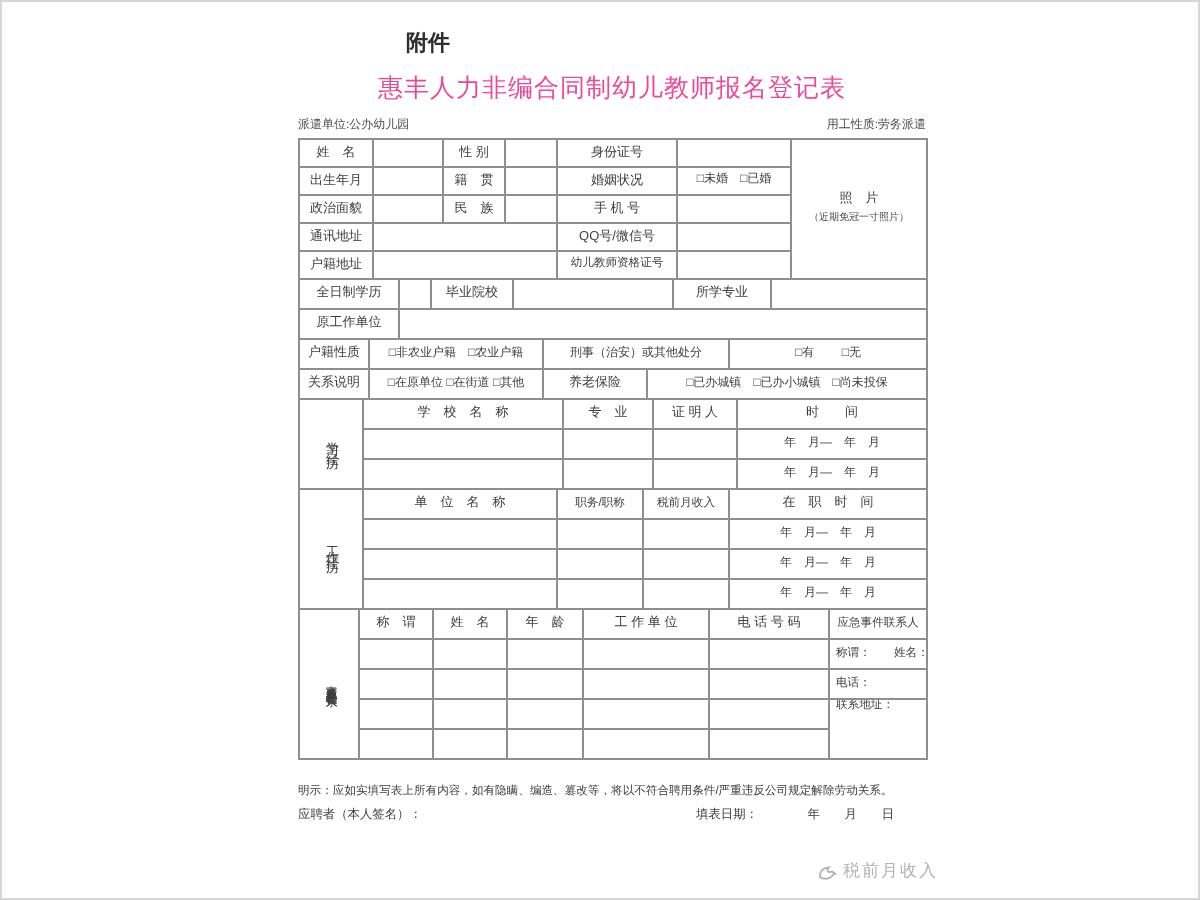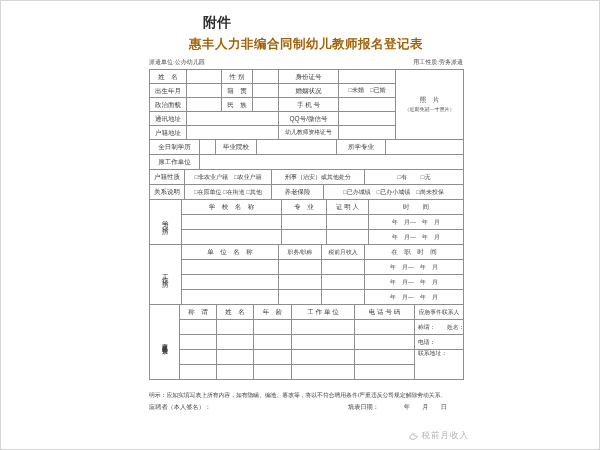--- a/index.html
+++ b/index.html
@@ -3,23 +3,23 @@
 <meta charset="utf-8">
 <style>
   * { margin:0; padding:0; box-sizing:border-box; }
   html,body { width:600px; height:450px; background:#ffffff; overflow:hidden; }
   body {
     position:relative;
     font-family:"Liberation Sans","DejaVu Sans",sans-serif;
     color:#3a3a3a;
     border:1px solid #d6d6d6;
   }
-  .attachment { position:absolute; left:154px; top:13px; font-size:14px; font-weight:bold; color:#2f2f2f;padding-left:48px; }
+  .attachment { position:absolute; left:154px; top:13px; font-size:11px; font-weight:bold; color:#2f2f2f;padding-left:48px; }
   .doc-title { position:absolute; left:140px; top:35px; width:330px; text-align:center;
-               font-size:12.5px; font-weight:bold; letter-spacing:0.5px; color:#a16207; }
+               font-size:12.5px; font-weight:normal; letter-spacing:0.5px; color:#ec4899; }
   .meta-row { position:absolute; left:148px; top:57px; width:314px; display:flex;
               justify-content:space-between; font-size:6px; color:#4a4a4a; }
   .form-wrap { position:absolute; left:148px; top:69px; width:316px; }
   table { border-collapse:collapse; table-layout:fixed; width:315px; margin-top:-1px; }
   td { border:1px solid #8e8e8e; font-size:6.5px; color:#3d3d3d; text-align:center;
        vertical-align:middle; padding:0; line-height:1.15; overflow:hidden; white-space:nowrap; }
   .t1 td { height:14px; }
   .t2 td, .t3 td, .t4 td, .t5 td, .t6 td, .t7 td { height:15px; }
   .opt { font-size:6px; letter-spacing:0; }
   .photo-cell { font-size:6.5px; }

